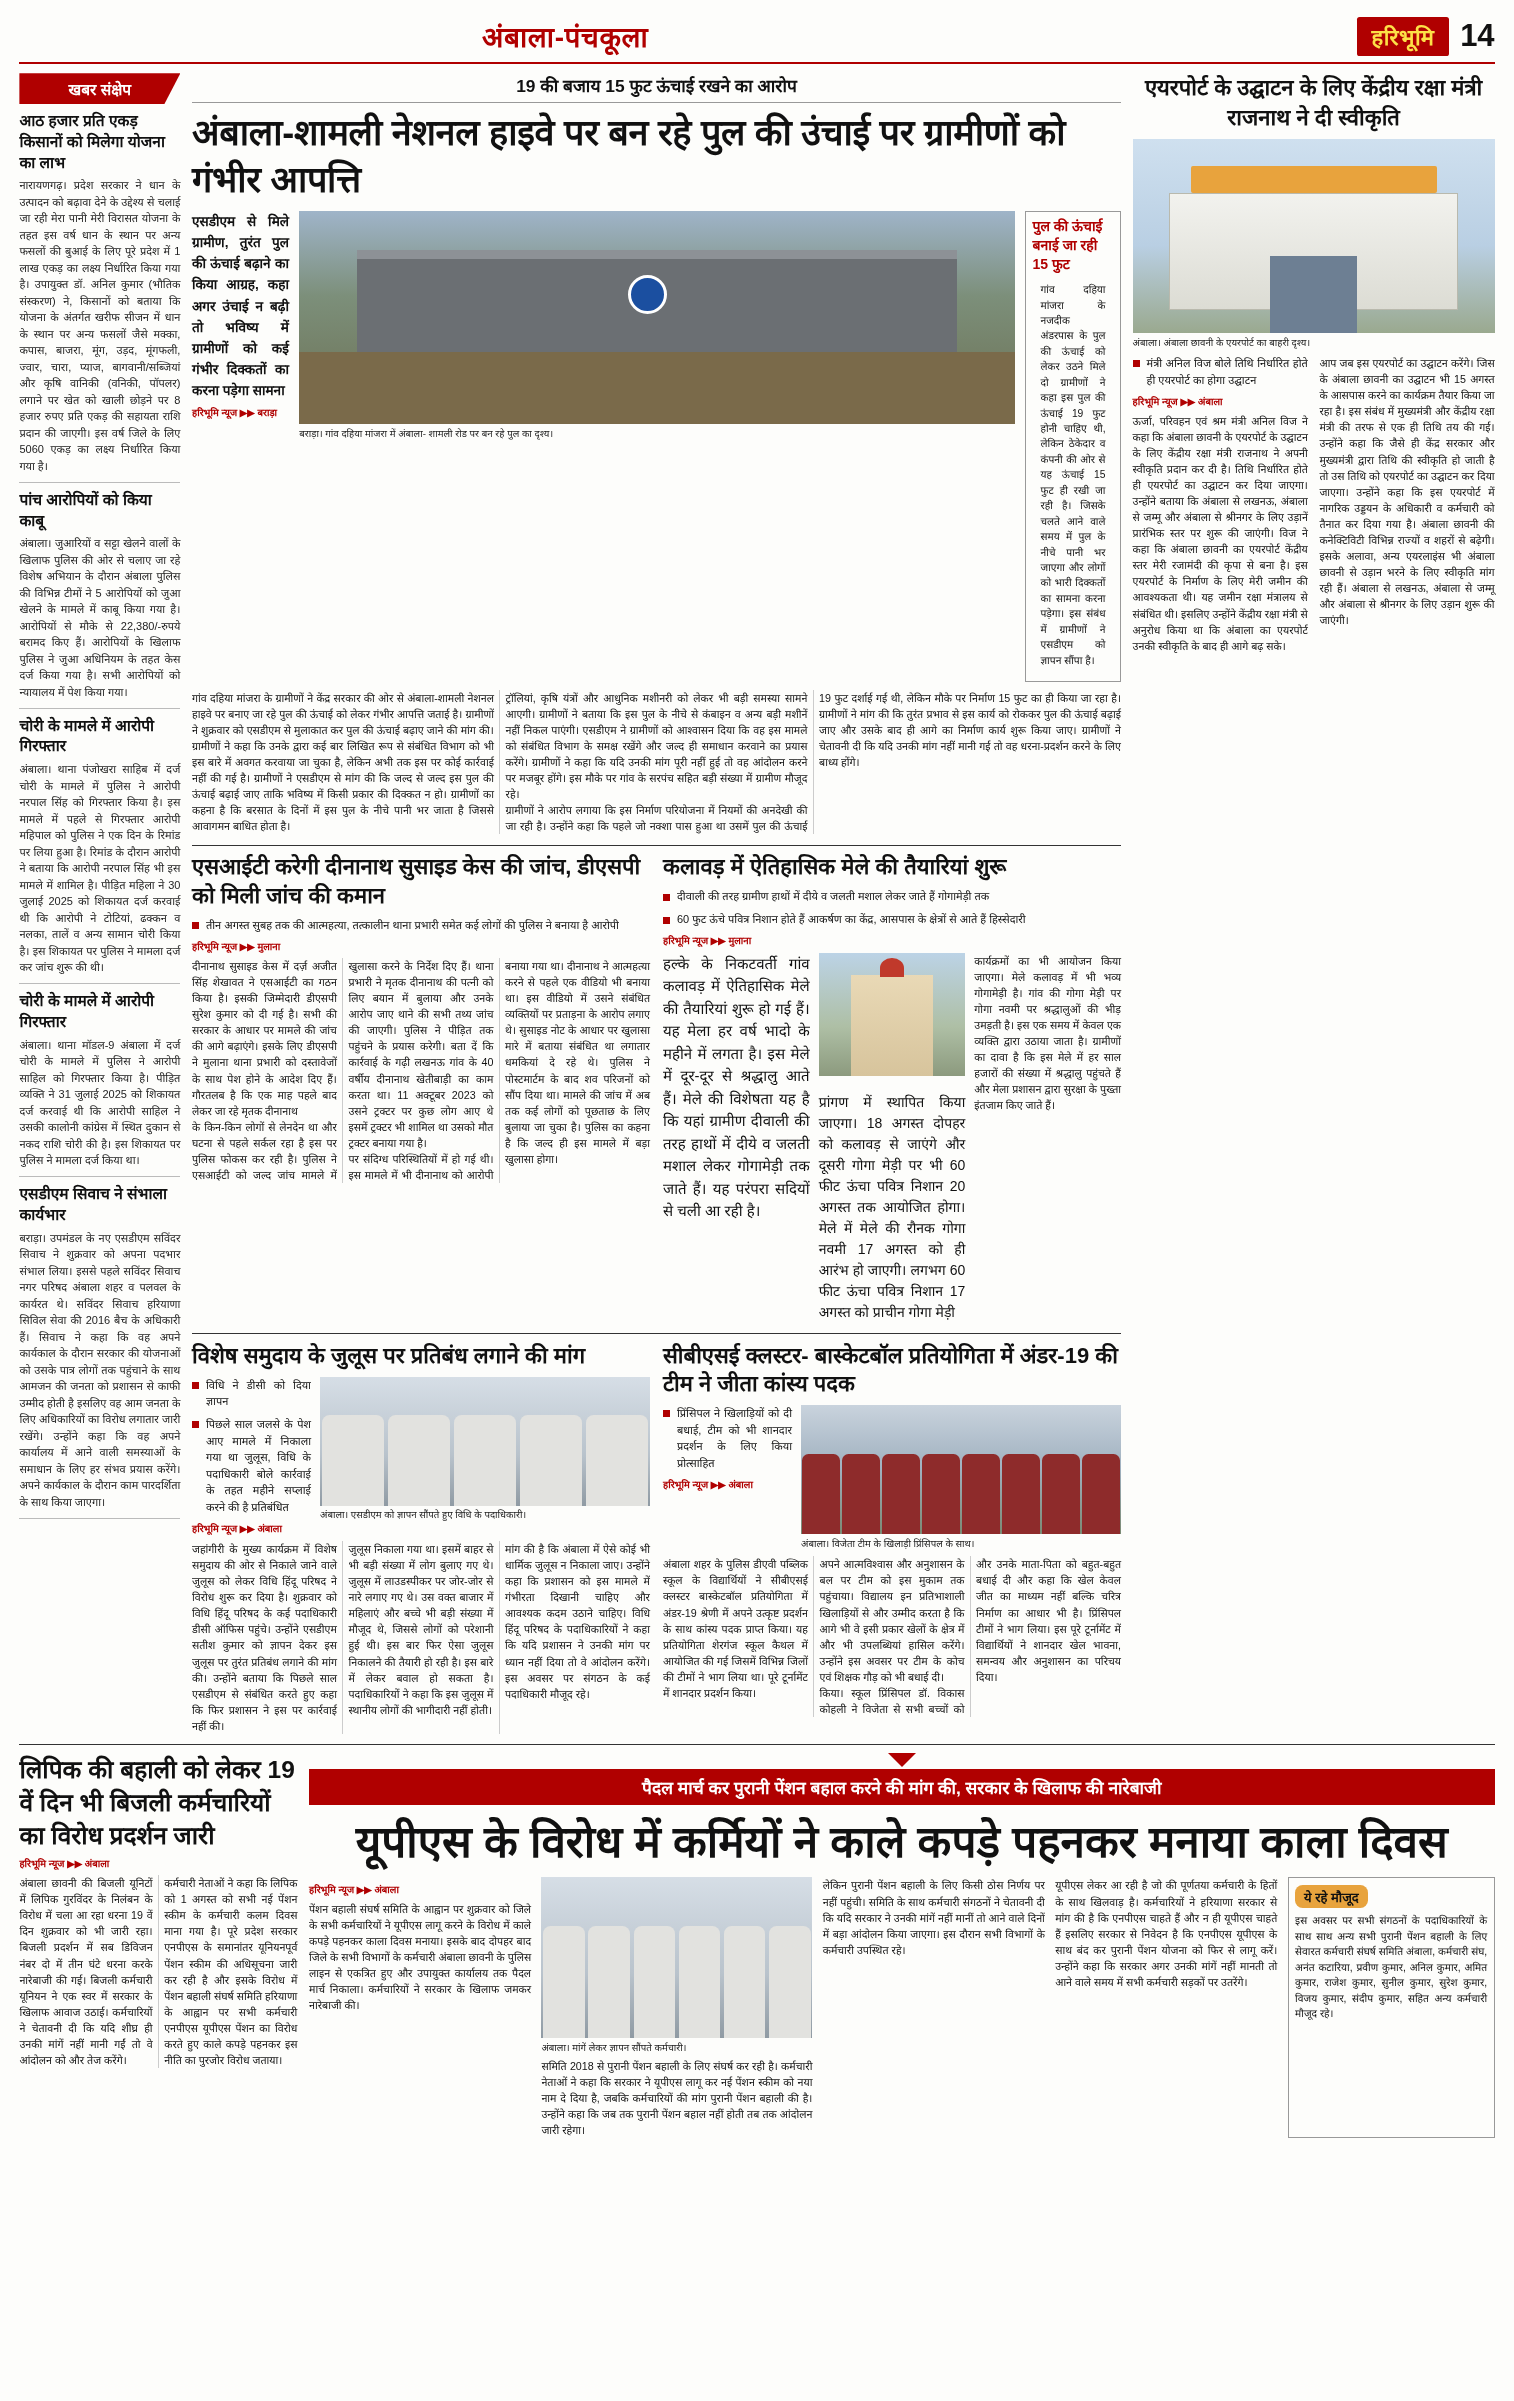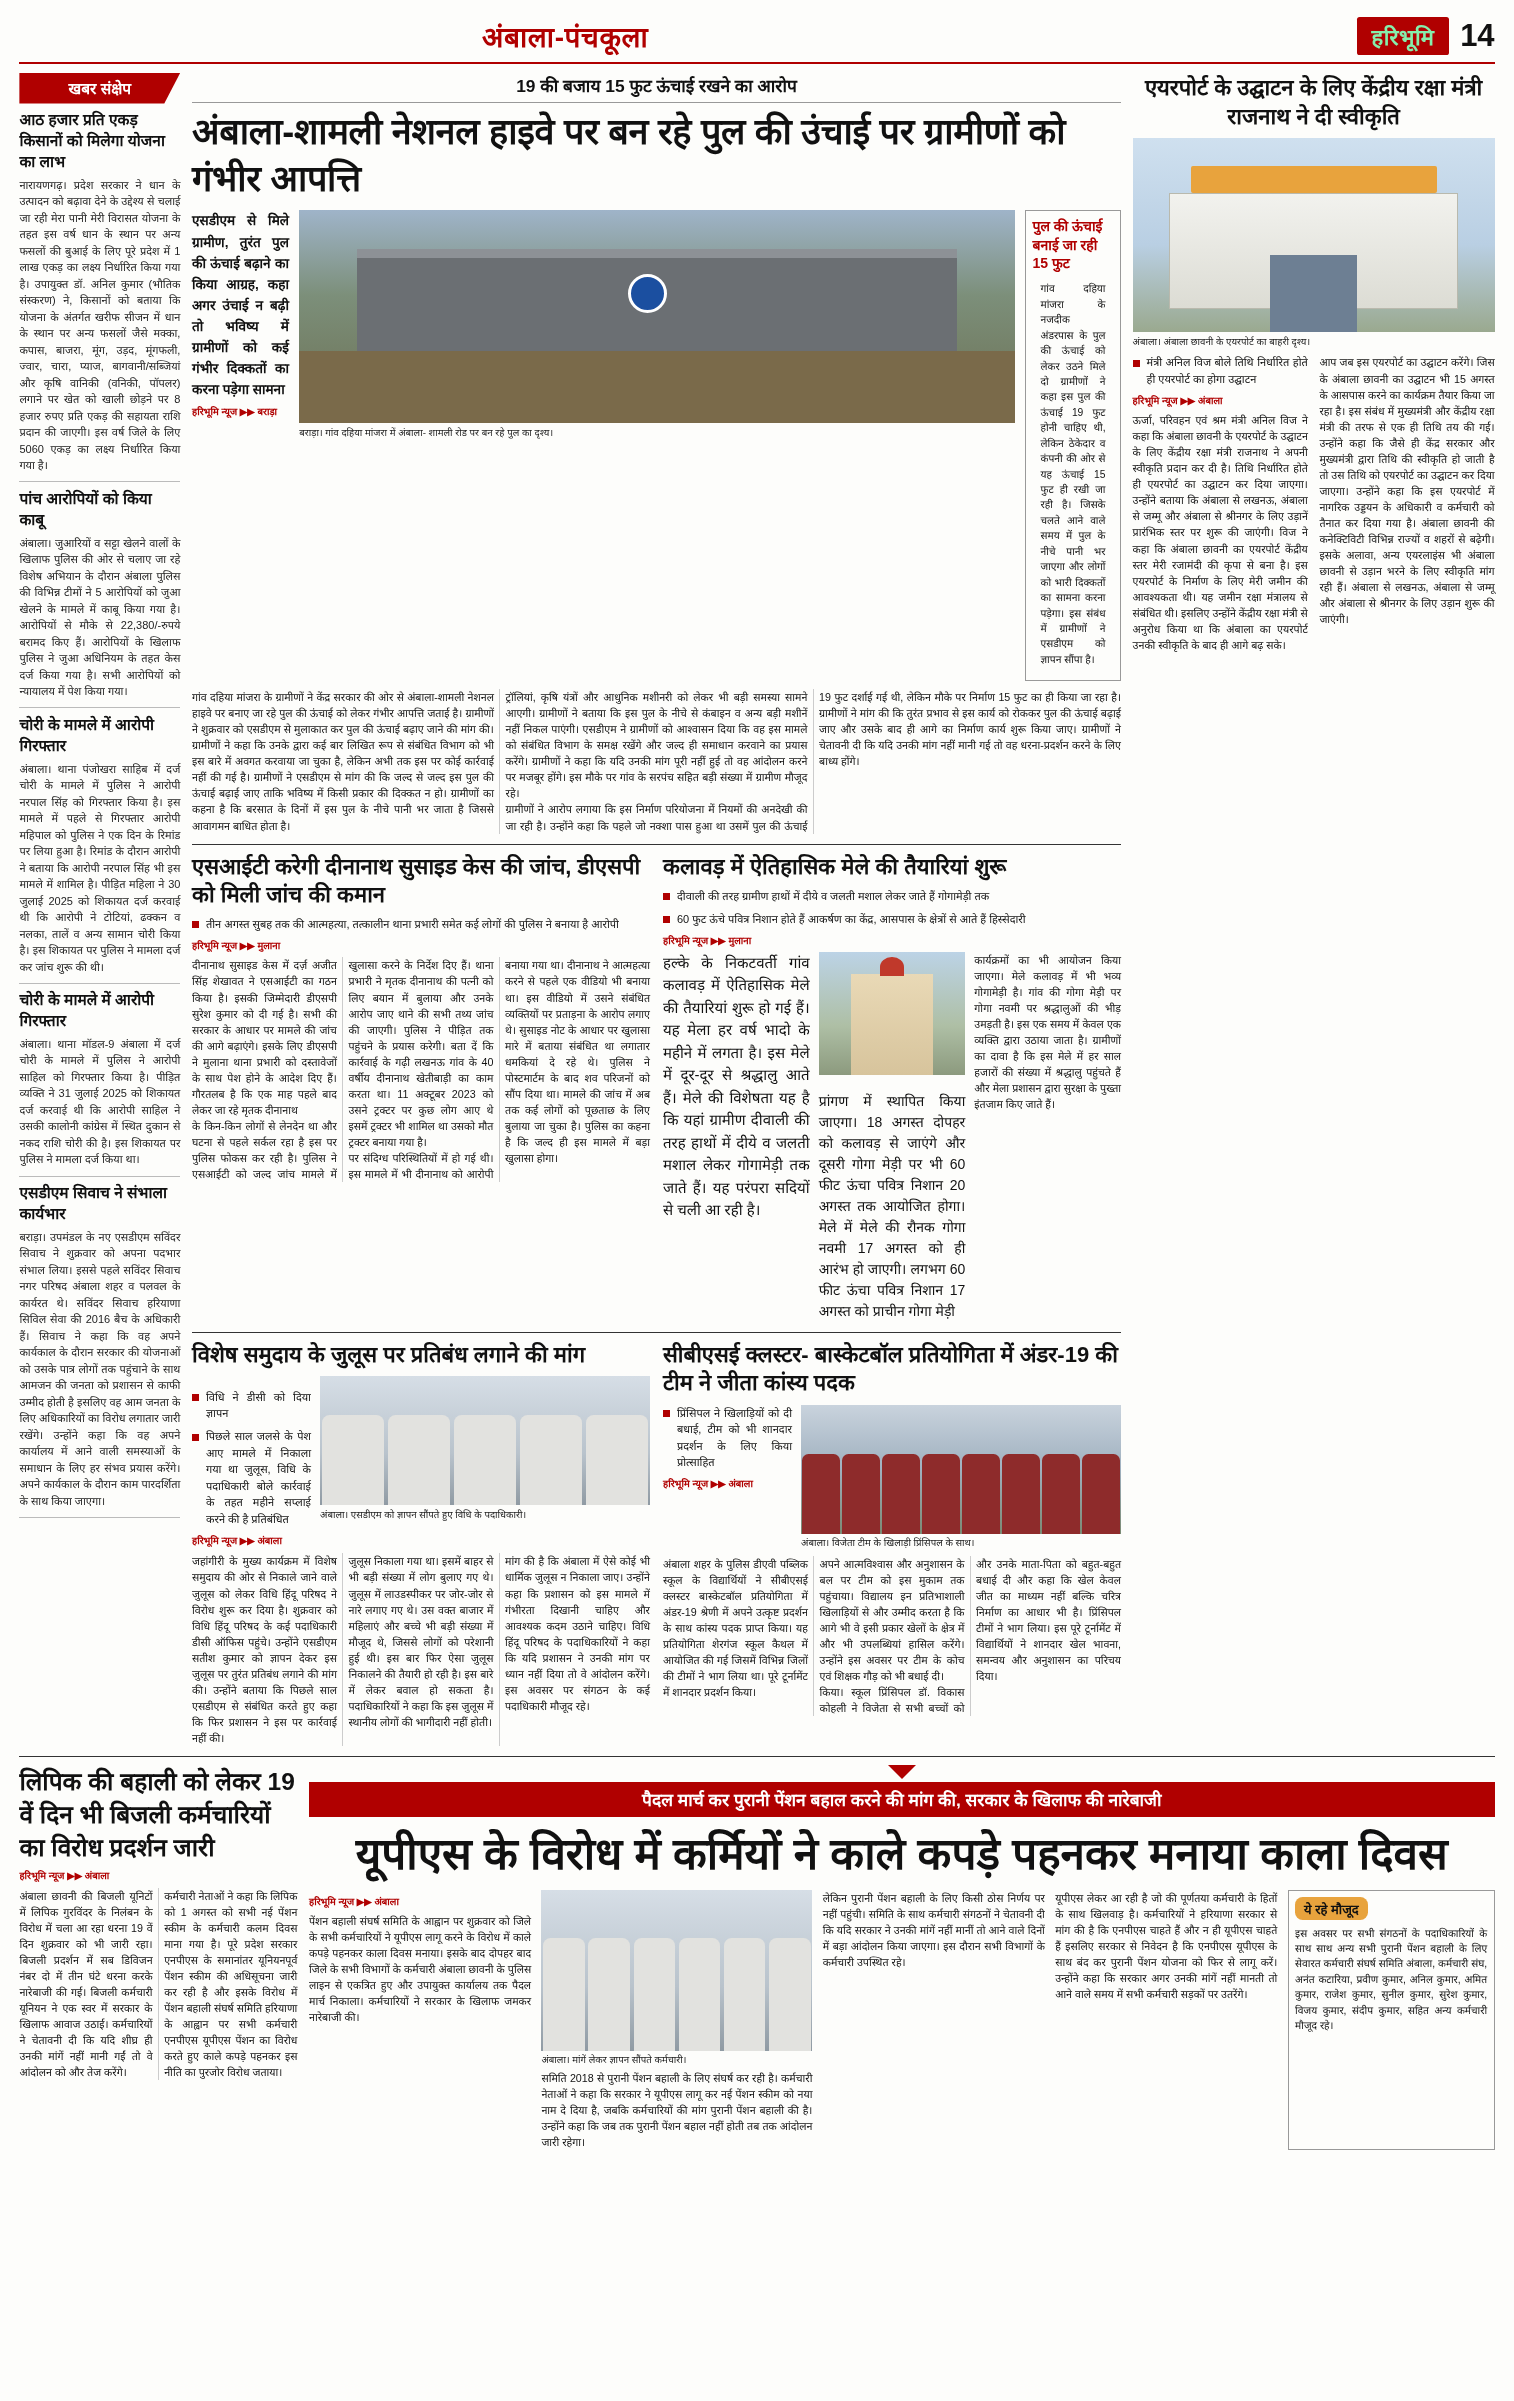--- a/index.html
+++ b/index.html
@@ -27,22 +27,22 @@
   }
   .mast-left { width: 30%; font-size: 13px; line-height: 1.5; }
   .mast-left .date { font-weight: bold; color:#111; font-size:13.6px;}
   .mast-left .site { color:#333; font-size:12.3px; }
   .mast-center { flex:1; text-align:center; }
   .mast-center .edition {
     color:#b00000; font-size:28px; font-weight:bold; letter-spacing:0.6px;
   }
   .mast-right { width: 26%; display:flex; align-items:center; justify-content:flex-end; gap:11.6px;}
   .logo-box {
-    background:#b00000; color:#86efac; font-size:22px; font-weight:bold;
-    padding:3.9px 14px; border-radius:2.6px; letter-spacing:0.6px;
+    background:#b00000; color:#fde047; font-size:22px; font-weight:bold;
+    padding:3.9px 14px; border-radius:2.6px; letter-spacing:0.6px;font-family:Liberation Mono, monospace;
   }
   .pageno { font-size:31px; font-weight:bold; color:#111; }
 
   
   .main-grid {
     display:grid;
     grid-template-columns: 161px 1fr 362px;
     gap: 11.6px;
     margin-top: 9px;
   }
@@ -320,21 +320,21 @@
       </div>
 
       <hr class="sep">
 
       <div style="display:grid;grid-template-columns:1fr 1fr;gap:13px;">
 
         <div>
           <div class="sec-head small">विशेष समुदाय के जुलूस पर प्रतिबंध लगाने की मांग</div>
           <div style="display:grid;grid-template-columns:119px 1fr;gap:9px;margin-top:6.5px;">
             <div>
-              <ul class="bullets" style="margin-top:13px;">
+              <ul class="bullets" style="margin-top:0;">
                 <li>विधि ने डीसी को दिया ज्ञापन</li>
                 <li>पिछले साल जलसे के पेश आए मामले में निकाला गया था जुलूस, विधि के पदाधिकारी बोले कार्रवाई के तहत महीने सप्लाई करने की है प्रतिबंधित</li>
               </ul>
               <div class="byline">
                 <span>हरिभूमि न्यूज</span>
                 <span class="sep">▶▶</span>
                 <span>अंबाला</span>
               </div>
             </div>
             <div>

